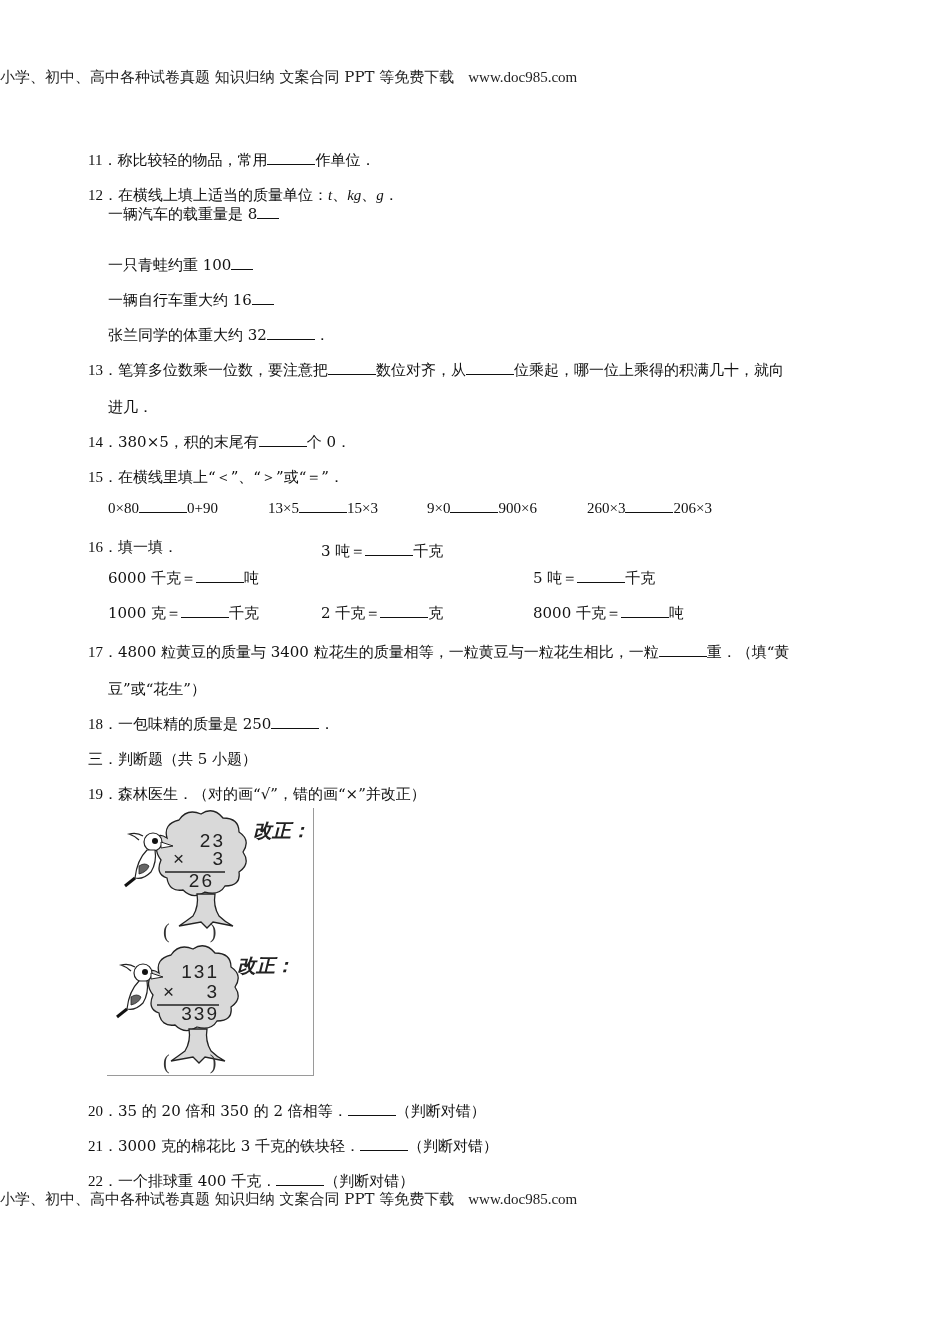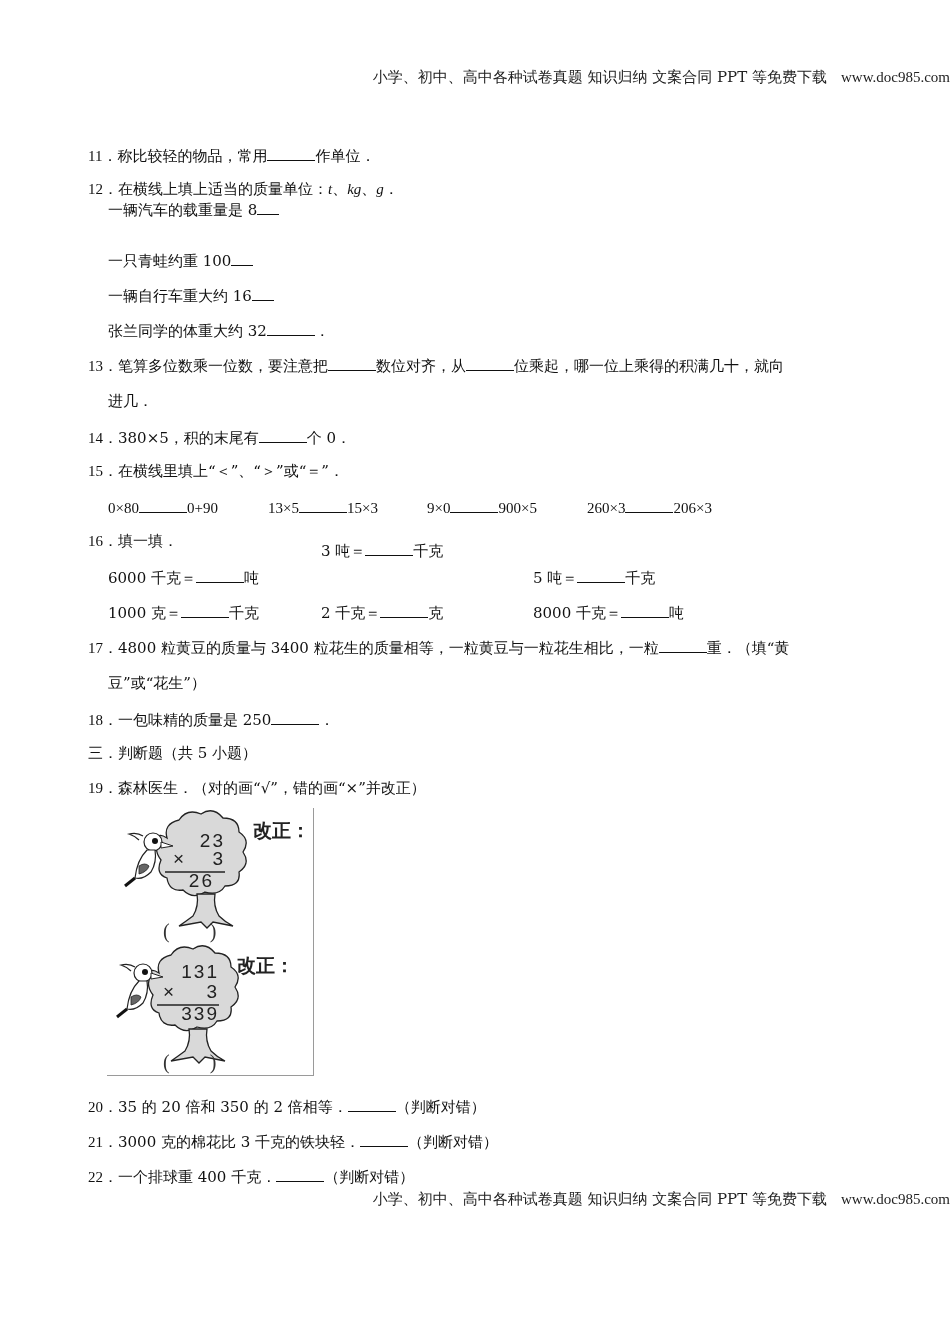--- a/index.html
+++ b/index.html
@@ -3,46 +3,46 @@
 <meta charset="utf-8">
 <style>
   html, body { margin: 0; padding: 0; background: #ffffff; }
   body {
     width: 950px; height: 1344px; position: relative; overflow: hidden;
     font-family: "DejaVu Serif", "Liberation Serif", serif;
     color: #111;
     font-size: 15px;
   }
   .hdr, .ftr {
-    position: absolute; left: 0; width: 950px; text-align: right;
+    position: absolute; left: 0; width: 950px; text-align: left;
     font-size: 15px; color: #222;
   }
   .hdr { top: 68px; }
   .ftr { top: 1190px; }
   .hdr .url, .ftr .url { font-family: "Liberation Serif", serif; margin-left: 14px; }
 
-  .line { position: absolute; left: 88px; white-space: nowrap; line-height: 16px; }
+  .line { position: absolute; left: 88px; white-space: nowrap; line-height: 28px; }
   .ind { left: 108px; }
   .num { font-family: "Liberation Serif", serif; }
   .blank { display: inline-block; border-bottom: 1px solid #111; height: 14px; vertical-align: baseline; }
   .b48 { width: 48px; }
   .b22 { width: 22px; }
   .it { font-style: italic; font-family: "Liberation Serif", serif; }
   .lat { font-family: "Liberation Serif", serif; }
   .bold { font-weight: normal; }
 
   .cell { position: absolute; white-space: nowrap; line-height: 20px; }
 
   
   .fig {
     position: absolute; left: 107px; top: 808px; width: 206px; height: 267px;
     border-right: 1px solid #9a9a9a; border-bottom: 1px solid #9a9a9a;
   }
   .panel { position: absolute; left: 0; width: 206px; height: 130px; }
-  .correct-label { position: absolute; font-size: 19px; font-weight: bold; font-family: "DejaVu Sans", sans-serif; color: #222; }
+  .correct-label { position: absolute; font-size: 19px; font-weight: bold; font-family: "DejaVu Sans", sans-serif; color: #222; font-style: italic; }
   .calc { position: absolute; font-family: "Liberation Sans", sans-serif; font-size: 19px; color: #222; letter-spacing: 2px; text-align: right; line-height: 18px; }
   .paren { position: absolute; font-size: 20px; color: #333; font-family: "Liberation Serif", serif; }
 </style>
 </head>
 <body>
 
 <div class="hdr">
   <span>小学、初中、高中各种试卷真题 知识归纳 文案合同 PPT 等免费下载</span><span class="url">www.doc985.com</span>
 </div>
 
@@ -80,21 +80,21 @@
 <div class="line" style="top:463px">
   <span class="num">15．</span><span>在横线里填上“＜”、“＞”或“＝”．</span>
 </div>
 <div class="cell lat" style="left:108px;top:498px">
   <span>0×80</span><span class="blank b48"></span><span>0+90</span>
 </div>
 <div class="cell lat" style="left:268px;top:498px">
   <span>13×5</span><span class="blank b48"></span><span>15×3</span>
 </div>
 <div class="cell lat" style="left:427px;top:498px">
-  <span>9×0</span><span class="blank b48"></span><span>900×5</span>
+  <span>9×0</span><span class="blank b48"></span><span>900×6</span>
 </div>
 <div class="cell lat" style="left:587px;top:498px">
   <span>260×3</span><span class="blank b48"></span><span>206×3</span>
 </div>
 
 <div class="line" style="top:533px">
   <span class="num">16．</span><span>填一填．</span>
 </div>
 <div class="cell" style="left:108px;top:568px">
   <span>6000 千克＝</span><span class="blank b48"></span><span>吨</span>

